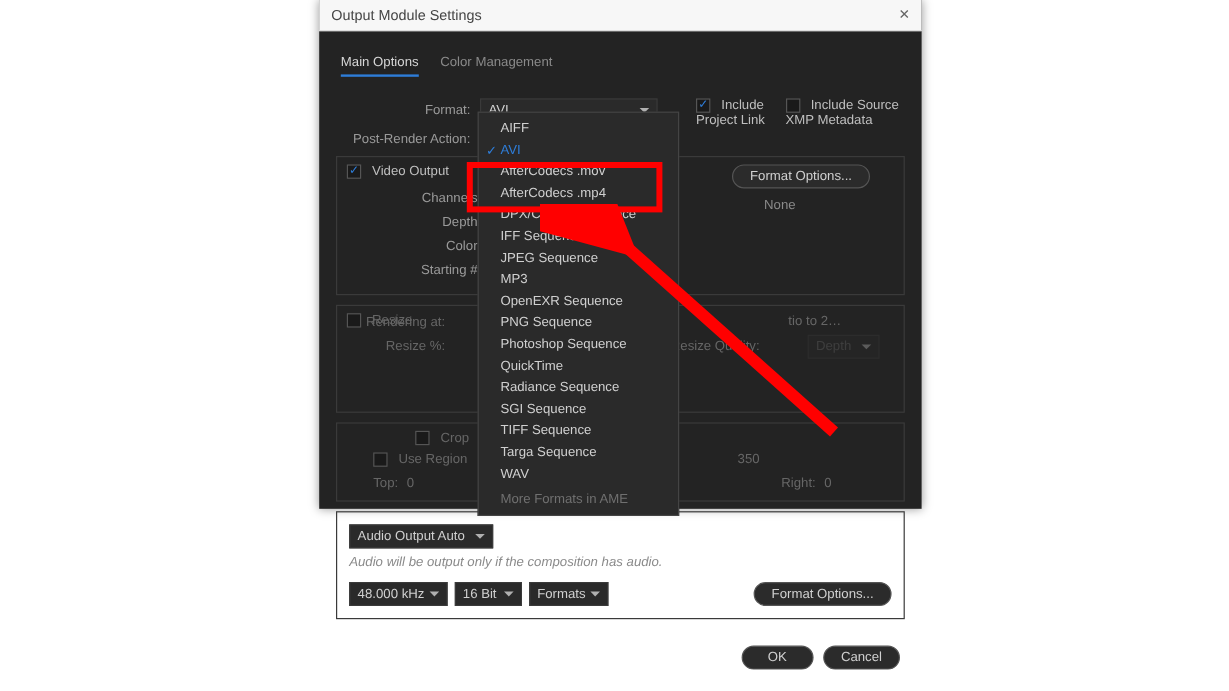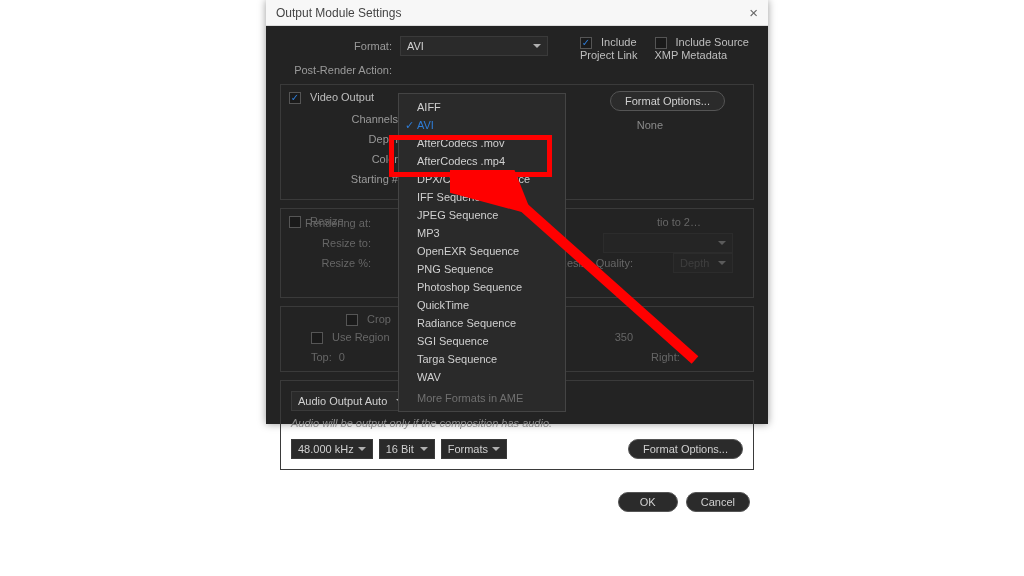--- a/index.html
+++ b/index.html
@@ -74,20 +74,24 @@
 <body>
 
 <div class="window">
   <div class="titlebar">
     <span>Output Module Settings</span>
     <span class="close-x">×</span>
   </div>
 
   <div class="content">
 
+    <div class="tabs">
+      <div class="tab active">Main Options</div>
+      <div class="tab">Color Management</div>
+    </div>
 
     <div style="position:relative;">
       <div class="row">
         <span class="lbl">Format:</span>
         <span class="sel" style="min-width:148px;">
           <span>AVI</span>
         </span>
       </div>
       <div class="row">
         <span class="lbl">Post-Render Action:</span>
@@ -130,24 +134,20 @@
     <div class="section resize-sec" style="height:90px;">
       <label style="position:absolute; left:8px; top:6px;">
         <span class="chk"></span>
         <span class="dim">Resize</span>
       </label>
       <span class="dim" style="position:absolute; right:52px; top:7px;">tio to 2…</span>
       <div style="">
         <div class="row">
             <span class="lbl dim">Rendering at:</span>
           </div>
-        <div class="row">
-            <span class="lbl dim">Resize to:</span>
-          <span class="sel dim" style="position:absolute; right:20px; min-width:130px; opacity:.4;"></span>
-        </div>
         <div class="row">
             <span class="lbl dim">Resize %:</span>
           <span class="dim" style="position:absolute; right:120px;">Resize Quality:</span>
           <span class="sel dim" style="position:absolute; right:20px; min-width:60px; opacity:.4;">
             <span>Depth</span>
           </span>
         </div>
       </div>
     </div>
 
@@ -205,20 +205,21 @@
     <div class="dd-item">DPX/Cineon Sequence</div>
     <div class="dd-item">IFF Sequence</div>
     <div class="dd-item">JPEG Sequence</div>
     <div class="dd-item">MP3</div>
     <div class="dd-item">OpenEXR Sequence</div>
     <div class="dd-item">PNG Sequence</div>
     <div class="dd-item">Photoshop Sequence</div>
     <div class="dd-item">QuickTime</div>
     <div class="dd-item">Radiance Sequence</div>
     <div class="dd-item">SGI Sequence</div>
+    <div class="dd-item">TIFF Sequence</div>
     <div class="dd-item">Targa Sequence</div>
     <div class="dd-item">WAV</div>
     <div class="dd-item more">More Formats in AME</div>
   </div>
 </div>
 
 <div class="red-rect"></div>
 <svg class="arrow-svg" viewBox="0 0 300 220">
   <defs>
     <marker id="ah" markerWidth="14" markerHeight="14" refX="3" refY="7" orient="auto">

